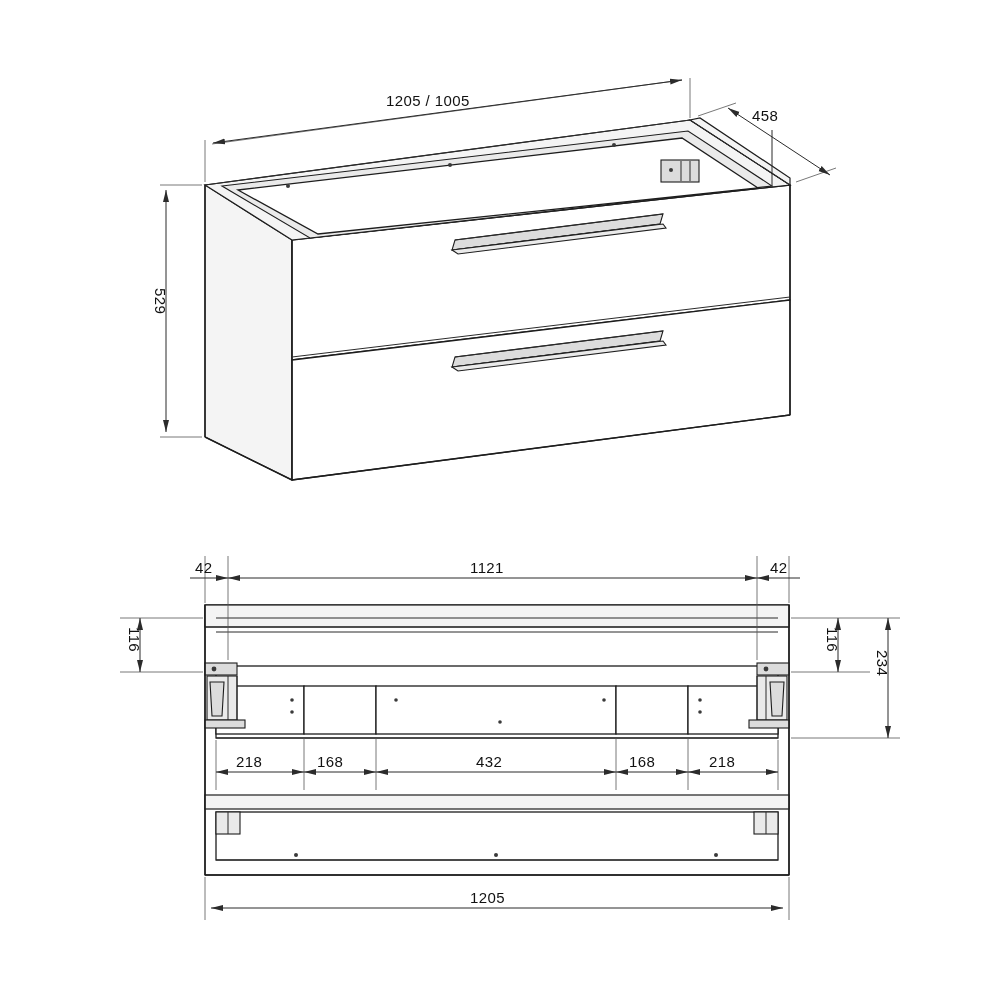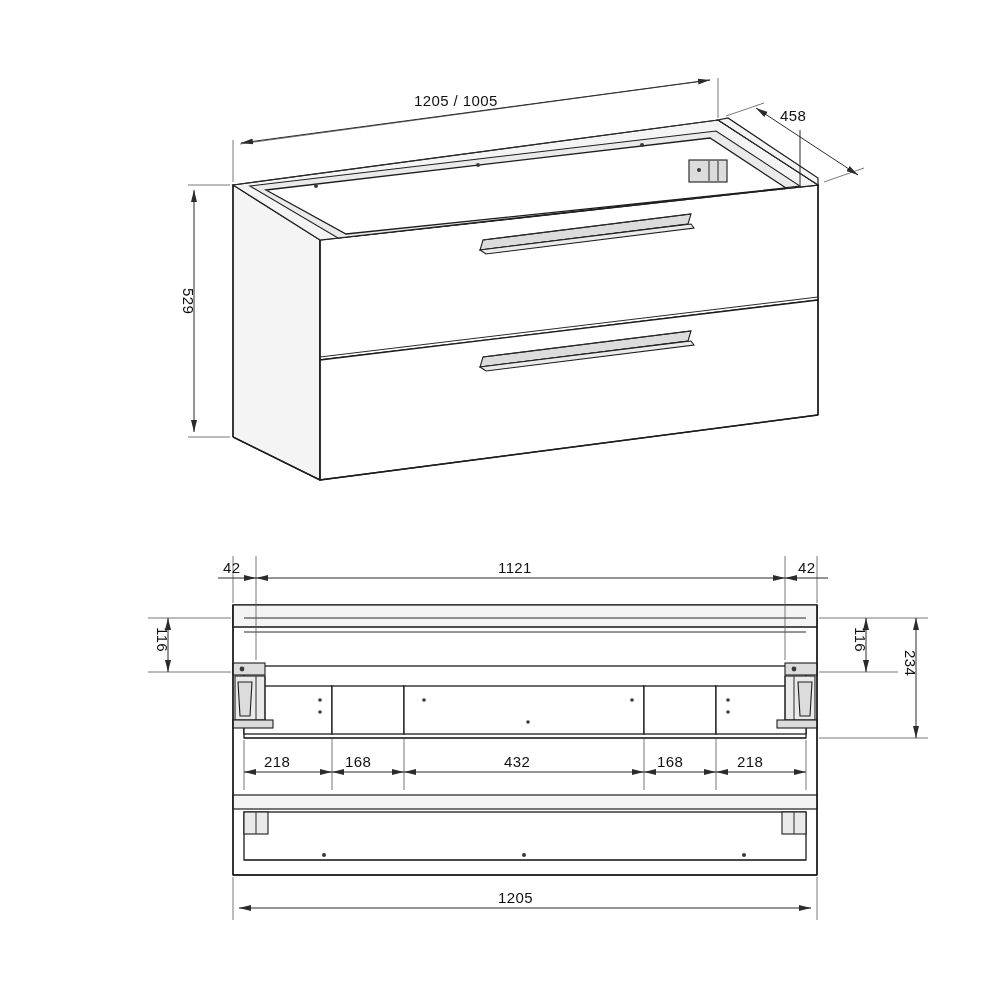--- a/index.html
+++ b/index.html
@@ -11,21 +11,20 @@
     width: 1000px;
     height: 1000px;
     font-family: "Liberation Sans", sans-serif;
     color: #1a1a1a;
     overflow: hidden;
   }
   #sheet {
     position: relative;
     width: 956px;
     height: 1000px;
-    margin-left: 28px;
   }
   svg.drawing {
     position: absolute;
     top: 0;
     left: 0;
     width: 1000px;
     height: 1000px;
   }
   .dim-text {
     font-family: "Liberation Sans", sans-serif;

